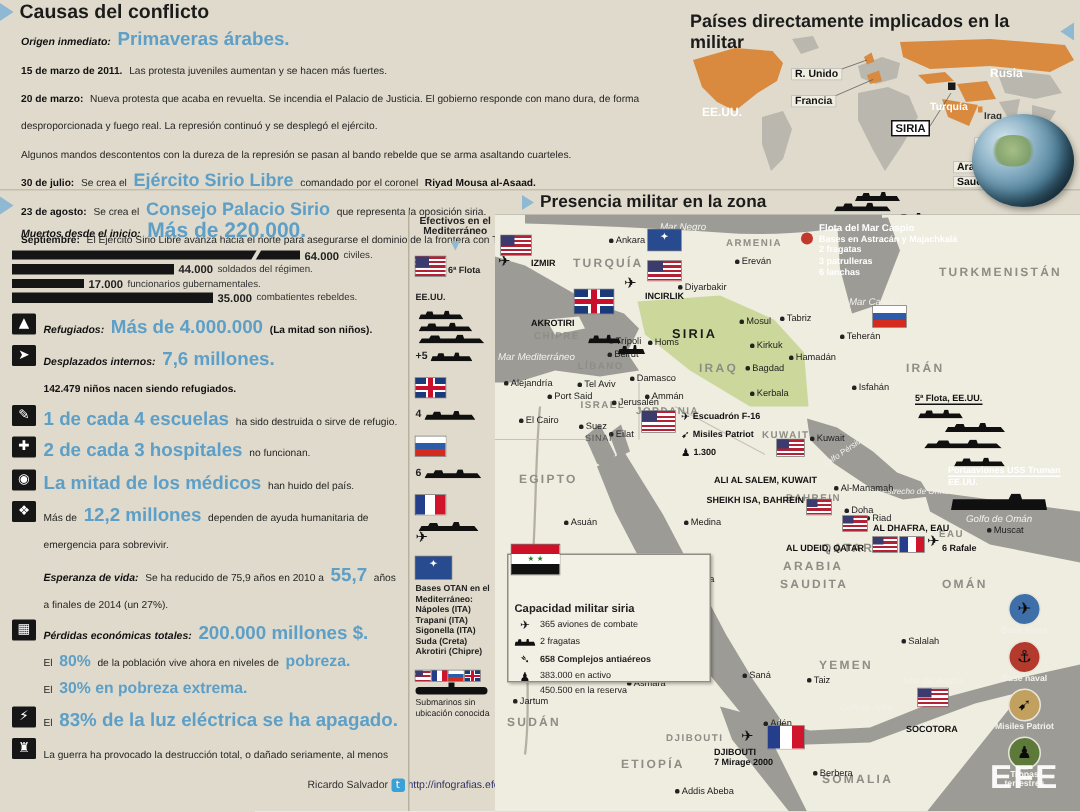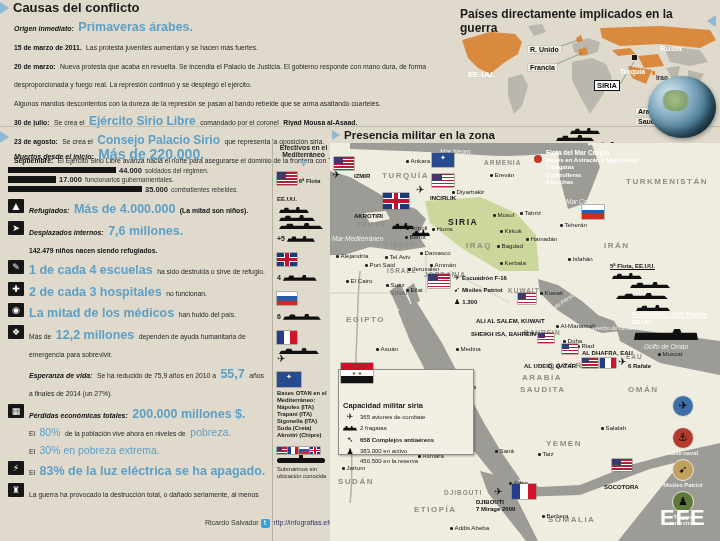--- a/index.html
+++ b/index.html
@@ -13,21 +13,21 @@
   .hdr-sm{font-weight:bold;font-size:11.5px;color:#1b1b1b}
   .arrow-r{width:0;height:0;border-top:6px solid transparent;border-bottom:6px solid transparent;border-left:9px solid #8fb8d2;display:inline-block}
   .arrow-l{width:0;height:0;border-top:6px solid transparent;border-bottom:6px solid transparent;border-right:9px solid #8fb8d2;display:inline-block}
 
   
   .sg{line-height:9.5px}
   .t7{font-size:6.8px;color:#262626}
   .b7{font-size:6.8px;font-weight:bold;color:#111}
   .lbl-it{font-size:7px;font-style:italic;font-weight:bold;color:#111}
   .big{font-size:12.5px;font-weight:bold;color:#5d9fc7}
-  .med{font-size:10.5px;font-weight:normal;color:#5d9fc7}
+  .med{font-size:10.5px;font-weight:bold;color:#5d9fc7}
   .big2{font-size:12px;font-weight:bold;color:#5d9fc7}
 
   .cause-line{margin:0 0 1px 0}
 
   
   .bar-row{display:flex;align-items:center;height:8px;margin-bottom:1.5px}
   .bar{height:6.5px;background:#151515;position:relative;flex:none}
   .bar .brk{position:absolute;right:28px;top:-1px;width:3px;height:9px;background:#dfdacb;transform:skewX(-30deg)}
   .bar-num{font-size:7.5px;font-weight:bold;margin:0 3px 0 3px}
   .bar-lab{font-size:6.5px;color:#333}
@@ -138,21 +138,21 @@
         <div class="cause-line"><span class="sg b7">20 de marzo:</span> <span class="sg t7">Nueva protesta que acaba en revuelta. Se incendia el Palacio de Justicia. El gobierno responde con mano dura, de forma desproporcionada y fuego real. La represión continuó y se desplegó el ejército.</span></div>
         <div class="cause-line"><span class="sg t7">Algunos mandos descontentos con la dureza de la represión se pasan al bando rebelde que se arma asaltando cuarteles.</span></div>
         <div class="cause-line"><span class="sg b7">30 de julio:</span> <span class="sg t7">Se crea el</span> <span class="sg big2">Ejército Sirio Libre</span> <span class="sg t7">comandado por el coronel</span> <span class="sg b7">Riyad Mousa al-Asaad.</span></div>
         <div class="cause-line"><span class="sg b7">23 de agosto:</span> <span class="sg t7">Se crea el</span> <span class="sg big2">Consejo Palacio Sirio</span> <span class="sg t7">que representa la oposición siria.</span></div>
         <div class="cause-line"><span class="sg b7">Septiembre:</span> <span class="sg t7">El Ejército Sirio Libre avanza hacia el norte para asegurarse el dominio de la frontera con Turquía.</span></div>
       </div>
   </div>
 
   <div class="abs" style="left:460px;top:0;width:260px;height:126px">
     <div style="position:absolute;right:4px;top:7px;display:flex;align-items:center;gap:4px">
-      <span class="hdr" style="font-size:12px">Países directamente implicados en la guerra</span>
+      <span class="hdr" style="font-size:12px">Países directamente implicados en la militar</span>
       <span class="arrow-l"></span>
     </div>
     <svg class="abs" style="left:0;top:22px" width="260" height="104" viewBox="0 0 260 104">
       <path d="M2,18 L30,10 L55,12 L62,20 L58,32 L45,40 L30,52 L18,46 L8,36 Z" fill="#d98a3f"></path>
       <path d="M68,4 L82,2 L86,10 L74,14 Z" fill="#b9b7ae"></path>
       <path d="M48,56 L62,52 L68,64 L62,84 L54,92 L48,74 Z" fill="#b9b7ae"></path>
       <path d="M112,22 L128,16 L140,20 L138,30 L124,34 L114,30 Z" fill="#b9b7ae"></path>
       <path d="M116,16 L121,13 L123,19 L118,21 Z" fill="#d98a3f"></path>
       <path d="M118,28 L126,25 L128,32 L120,34 Z" fill="#d98a3f"></path>
       <path d="M112,40 L132,36 L146,42 L152,56 L142,74 L130,92 L122,78 L112,58 Z" fill="#b9b7ae"></path>
@@ -190,20 +190,27 @@
   <div class="abs" style="left:0;top:131px;width:272px">
     <div style="display:flex;align-items:center;gap:4px">
       <span class="arrow-r"></span>
     </div>
     <div style="margin:2px 0 3px 14px">
       <span class="lbl-it">Muertos desde el inicio:</span>
       <span class="big" style="font-size:14px">Más de 220.000.</span>
     </div>
     <div id="bars" style="margin-left:8px;width:262px">
         <div class="bar-row">
+          <div class="bar" style="width: 192px;">
+            <div class="brk"></div>
+          </div>
+          <span class="bar-num">64.000</span>
+          <span class="bar-lab">civiles.</span>
+        </div>
+        <div class="bar-row">
           <div class="bar" style="width: 108px;"></div>
           <span class="bar-num">44.000</span>
           <span class="bar-lab">soldados del régimen.</span>
         </div>
         <div class="bar-row">
           <div class="bar" style="width: 48px;"></div>
           <span class="bar-num">17.000</span>
           <span class="bar-lab">funcionarios gubernamentales.</span>
         </div>
         <div class="bar-row">
@@ -331,21 +338,21 @@
           <span class="flag miniflag us"></span>
           <span class="flag miniflag fr"></span>
           <span class="flag miniflag ru"></span>
           <span class="flag miniflag uk"></span>
         </div>
       <div class="sub" style="width:48px;margin-top:4px"></div>
       <div class="nato-bases" style="margin-top:3px;font-weight:normal">Submarinos sin ubicación conocida</div>
     </div>
   </div>
 
-  <div class="abs" style="left:332px;top:129px;display:flex;align-items:center;gap:4px">
+  <div class="abs" style="left:348px;top:129px;display:flex;align-items:center;gap:4px">
     <span class="arrow-r" style="border-top-width:5px;border-bottom-width:5px;border-left-width:8px"></span>
     <span class="hdr-sm">Presencia militar en la zona</span>
   </div>
 
   <div class="abs" style="left:556px;top:128px">
     <div class="ship" style="width:30px;margin-left:14px"></div>
     <div class="ship" style="width:38px;margin:1px 0 0 0"></div>
     <div class="ship" style="width:26px;margin:1px 0 0 40px"></div>
   </div>
 

